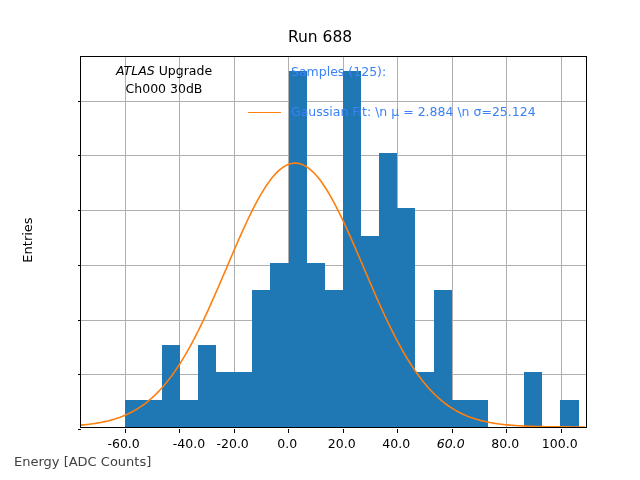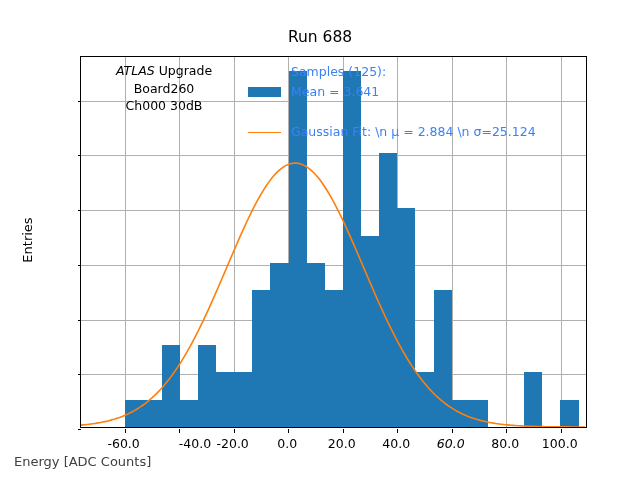--- a/index.html
+++ b/index.html
@@ -110,50 +110,43 @@
         <div class="tickmark tick-y" style="top: 262.59px;"></div>
         <div class="tickmark tick-y" style="top: 207.88px;"></div>
         <div class="tickmark tick-y" style="top: 153.18px;"></div>
         <div class="tickmark tick-y" style="top: 98.47px;"></div>
         <div class="tickmark tick-y" style="top: 43.76px;"></div>
       </div>
   </div>
 
   <div id="xticklabels">
       <div class="xtl" style="left: 123.61px;">-60.0</div>
-      <div class="xtl" style="left: 195px; text-align: center;">-40.0</div>
+      <div class="xtl" style="left: 189px; text-align: center;">-40.0</div>
       <div class="xtl" style="left: 232.65px;">-20.0</div>
       <div class="xtl" style="left: 287.16px;">0.0</div>
       <div class="xtl" style="left: 341.68px;">20.0</div>
       <div class="xtl" style="left: 396.19px;">40.0</div>
       <div class="xtl" style="left: 450.71px; font-style: italic;">60.0</div>
       <div class="xtl" style="left: 505.23px;">80.0</div>
       <div class="xtl" style="left: 559.74px;">100.0</div>
     </div>
   <div id="yticklabels"></div>
 
   <div id="xlabel">Energy [ADC Counts]</div>
   <div id="ylabel">Entries</div>
 
   <div id="atlas">
     <div><span class="ital">ATLAS</span><span> Upgrade</span></div>
-    <div>Board260</div>
     <div>Ch000 30dB</div>
   </div>
 
   <div id="legend">
       <div class="lgrow">
         <span class="lgkey"></span>
         <span class="lgtext">Samples (125):</span>
-      </div>
-      <div class="lgrow">
-        <span class="lgkey">
-          <span class="lgpatch" style="background: rgb(31, 119, 180);"></span>
-        </span>
-        <span class="lgtext">Mean = 3.641</span>
       </div>
       <div class="lgrow">
         <span class="lgkey"></span>
       </div>
       <div class="lgrow">
         <span class="lgkey">
           <span class="lgline" style="background: rgb(255, 127, 14);"></span>
         </span>
         <span class="lgtext">Gaussian Fit: \n μ = 2.884 \n σ=25.124</span>
       </div>

